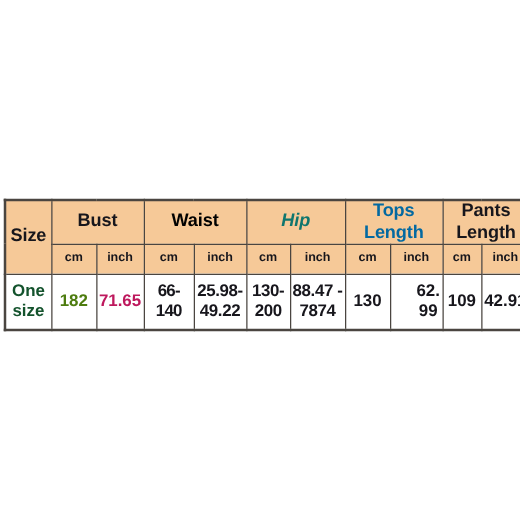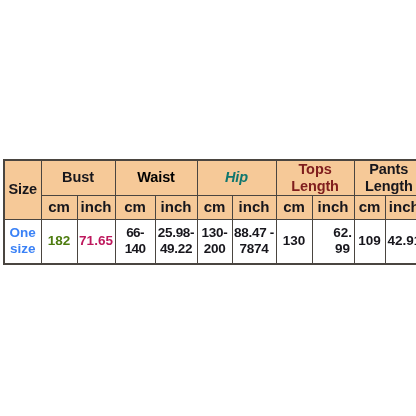--- a/index.html
+++ b/index.html
@@ -50,21 +50,21 @@
   
   tr.row-group td {
     height: 26px;
     font-size: 14.5px;
     letter-spacing: -0.1px;
   }
 
   
   tr.row-units td {
     height: 23px;
-    font-size: 15px;
+    font-size: 10px;
   }
 
   
   tr.row-data td {
     height: 43px;
     background: #ffffff;
     font-size: 13.5px;
   }
 
   
@@ -106,39 +106,39 @@
       <col style="width:31px">
       <col style="width:39px">
     </colgroup>
 
     <tbody>
         <tr class="row-group">
       <td class="hd size-corner" rowspan="2" style="border-color: rgb(74, 69, 64); color: rgb(23, 22, 28); background: rgb(246, 201, 152);">Size</td>
       <td class="hd" colspan="2" style="border-color: rgb(74, 69, 64); color: rgb(23, 22, 28); background: rgb(246, 201, 152);">Bust</td>
       <td class="hd" colspan="2" style="border-color: rgb(74, 69, 64); color: #000000; background: rgb(246, 201, 152); text-align: center;">Waist</td>
       <td class="hd" colspan="2" style="border-color: rgb(74, 69, 64); color: #0f766e; background: rgb(246, 201, 152); font-style: italic;">Hip</td>
-      <td class="hd" colspan="2" style="border-color: rgb(74, 69, 64); color: #7f1d1d; background: rgb(246, 201, 152);">Tops Length</td>
+      <td class="hd" colspan="2" style="border-color: rgb(74, 69, 64); color: #0369a1; background: rgb(246, 201, 152);">Tops Length</td>
       <td class="hd" colspan="2" style="border-color: rgb(74, 69, 64); color: rgb(23, 22, 28); background: rgb(246, 201, 152);">Pants Length</td>
     </tr>
 
     <tr class="row-units">
       <td class="hd" style="border-color: rgb(74, 69, 64); color: rgb(23, 22, 28); background: rgb(246, 201, 152);">cm</td>
       <td class="hd" style="border-color: rgb(74, 69, 64); color: rgb(23, 22, 28); background: rgb(246, 201, 152);">inch</td>
       <td class="hd" style="border-color: rgb(74, 69, 64); color: rgb(23, 22, 28); background: rgb(246, 201, 152);">cm</td>
       <td class="hd" style="border-color: rgb(74, 69, 64); color: rgb(23, 22, 28); background: rgb(246, 201, 152);">inch</td>
       <td class="hd" style="border-color: rgb(74, 69, 64); color: rgb(23, 22, 28); background: rgb(246, 201, 152);">cm</td>
       <td class="hd" style="border-color: rgb(74, 69, 64); color: rgb(23, 22, 28); background: rgb(246, 201, 152);">inch</td>
       <td class="hd" style="border-color: rgb(74, 69, 64); color: rgb(23, 22, 28); background: rgb(246, 201, 152);">cm</td>
       <td class="hd" style="border-color: rgb(74, 69, 64); color: rgb(23, 22, 28); background: rgb(246, 201, 152);">inch</td>
       <td class="hd" style="border-color: rgb(74, 69, 64); color: rgb(23, 22, 28); background: rgb(246, 201, 152);">cm</td>
       <td class="hd" style="border-color: rgb(74, 69, 64); color: rgb(23, 22, 28); background: rgb(246, 201, 152);">inch</td>
     </tr>
 
     <tr class="row-data">
-      <td class="size-label" style="border-color: rgb(74, 69, 64); color: #3b82f6; background: rgb(255, 255, 255);">One size</td>
+      <td class="size-label" style="border-color: rgb(74, 69, 64); color: #14532d; background: rgb(255, 255, 255);">One size</td>
       <td style="border-color: rgb(74, 69, 64); color: #4d7c0f; background: rgb(255, 255, 255);">182</td>
       <td style="border-color: rgb(74, 69, 64); color: #be185d; background: rgb(255, 255, 255);">71.65</td>
       <td class="tight-val" style="border-color: rgb(74, 69, 64); color: rgb(23, 22, 28); background: rgb(255, 255, 255);">66-140</td>
       <td class="narrow-val" style="border-color: rgb(74, 69, 64); color: rgb(23, 22, 28); background: rgb(255, 255, 255);">25.98-49.22</td>
       <td class="narrow-val" style="border-color: rgb(74, 69, 64); color: rgb(23, 22, 28); background: rgb(255, 255, 255);">130-200</td>
       <td class="narrow-val" style="border-color: rgb(74, 69, 64); color: rgb(23, 22, 28); background: rgb(255, 255, 255);">88.47 - 7874</td>
       <td style="border-color: rgb(74, 69, 64); color: rgb(23, 22, 28); background: rgb(255, 255, 255);">130</td>
       <td style="border-color: rgb(74, 69, 64); color: rgb(23, 22, 28); background: rgb(255, 255, 255); padding-left: 20px;">62.99</td>
       <td style="border-color: rgb(74, 69, 64); color: rgb(23, 22, 28); background: rgb(255, 255, 255);">109</td>
       <td style="border-color: rgb(74, 69, 64); color: rgb(23, 22, 28); background: rgb(255, 255, 255);">42.91</td>

